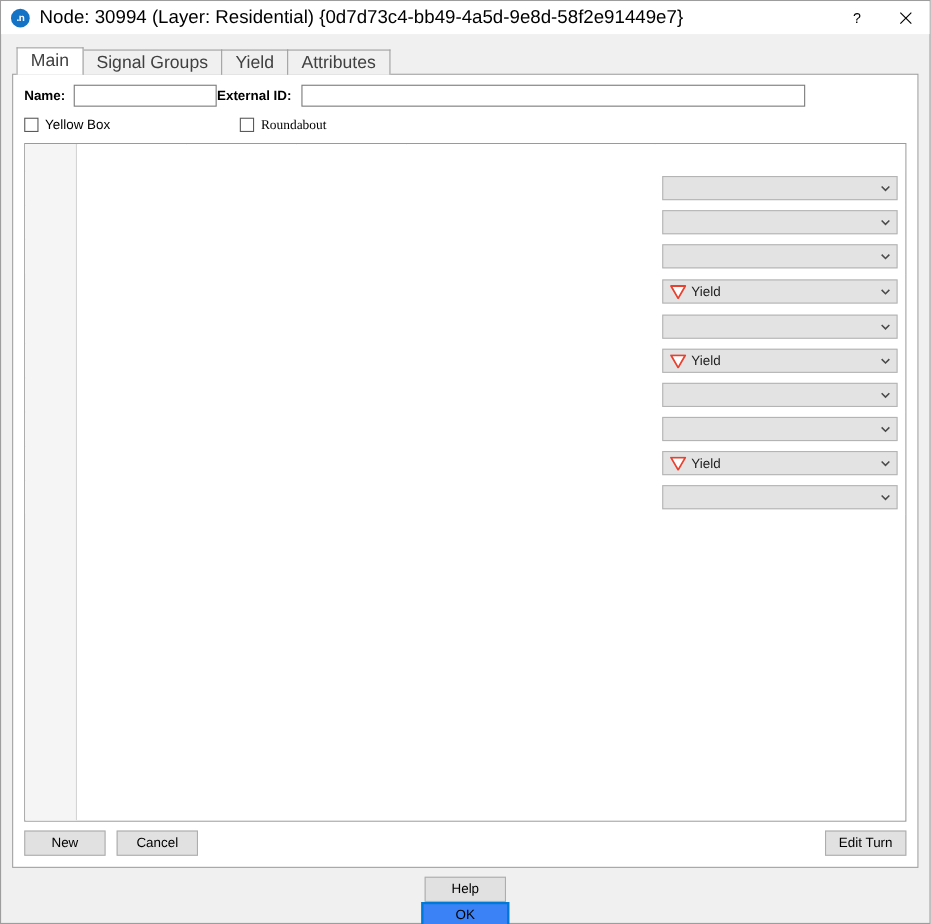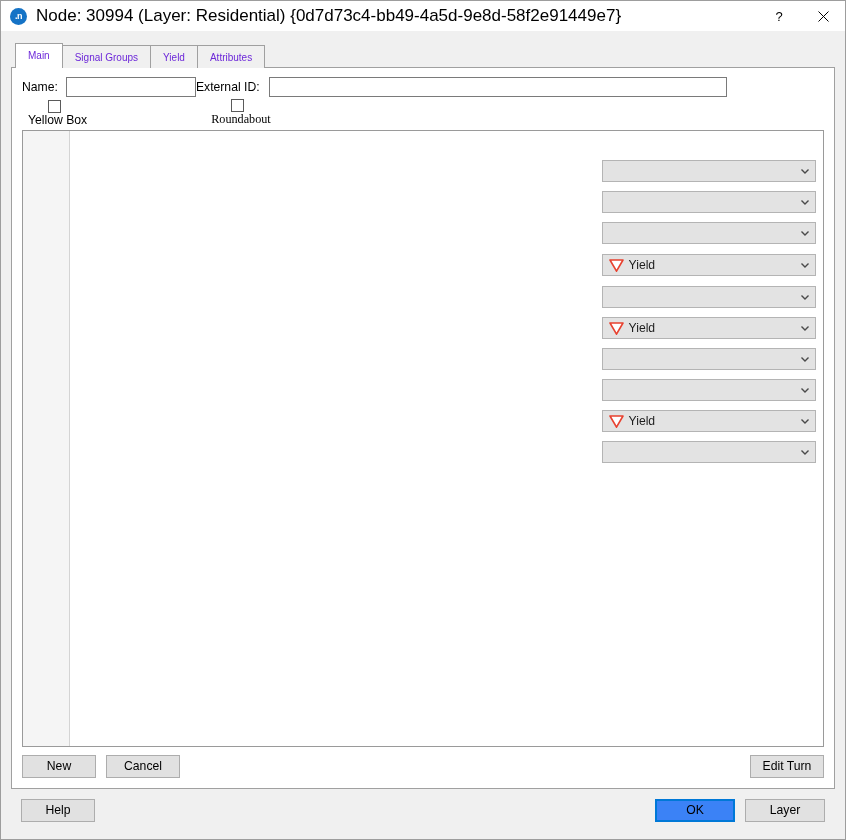--- a/index.html
+++ b/index.html
@@ -93,26 +93,26 @@
     align-items: flex-end;
     height: 24px;
     position: relative;
     z-index: 2;
     margin-left: 4px;
   }
   .tab {
     height: 23px;
     line-height: 23px;
     padding: 0 12px;
-    font-size: 10px;
+    font-size: 16px;
     background: #f0f0f0;
     border: 1px solid #a0a0a0;
     border-bottom: none;
     box-sizing: border-box;
-    color: #6d28d9;
+    color: #404040;
     margin-right: -1px;
     position: relative;
   }
   .tab.active {
     background: #ffffff;
     height: 25px;
     line-height: 24px;
     border-color: #a0a0a0;
     z-index: 3;
   }
@@ -135,20 +135,21 @@
   .formrow {
     display: flex;
     align-items: center;
     height: 22px;
     margin-bottom: 6px;
   }
   .lbl {
     font-size: 12.2px;
     color: #000;
     white-space: nowrap;
+    font-weight: bold;
   }
   .txtbox {
     border: 1px solid #7a7a7a;
     background: #ffffff;
     height: 20px;
     box-sizing: border-box;
     font-family: "Liberation Sans", sans-serif;
     font-size: 12px;
     padding: 0 3px;
     color: #000;
@@ -170,21 +171,21 @@
     border: 1px solid #5a5a5a;
     background: #ffffff;
     box-sizing: border-box;
     flex: none;
   }
   .chk-label {
     margin-left: 6px;
     font-size: 12.2px;
     white-space: nowrap;
   }
-  .chk-group { display: flex; align-items: center; flex-direction: column; }
+  .chk-group { display: flex; align-items: center; }
   .chk-group.second { margin-left: 118px; font-family: Liberation Serif, serif; }
 
   
   .tablewrap {
     flex: 1;
     border: 1px solid #9a9a9a;
     background: #ffffff;
     box-sizing: border-box;
     overflow: hidden;
     position: relative;
@@ -302,20 +303,21 @@
     margin-top: 8px;
     height: 23px;
   }
   .btnrow-outer {
     display: flex;
     align-items: center;
     height: 26px;
     padding: 0 10px;
     margin-top: 8px;
     margin-bottom: 8px;
+    flex-direction: column;
   }
   .btn {
     background: #e1e1e1;
     border: 1px solid #adadad;
     box-sizing: border-box;
     height: 23px;
     font-family: "Liberation Sans", sans-serif;
     font-size: 12.2px;
     color: #000;
     padding: 0 4px;

